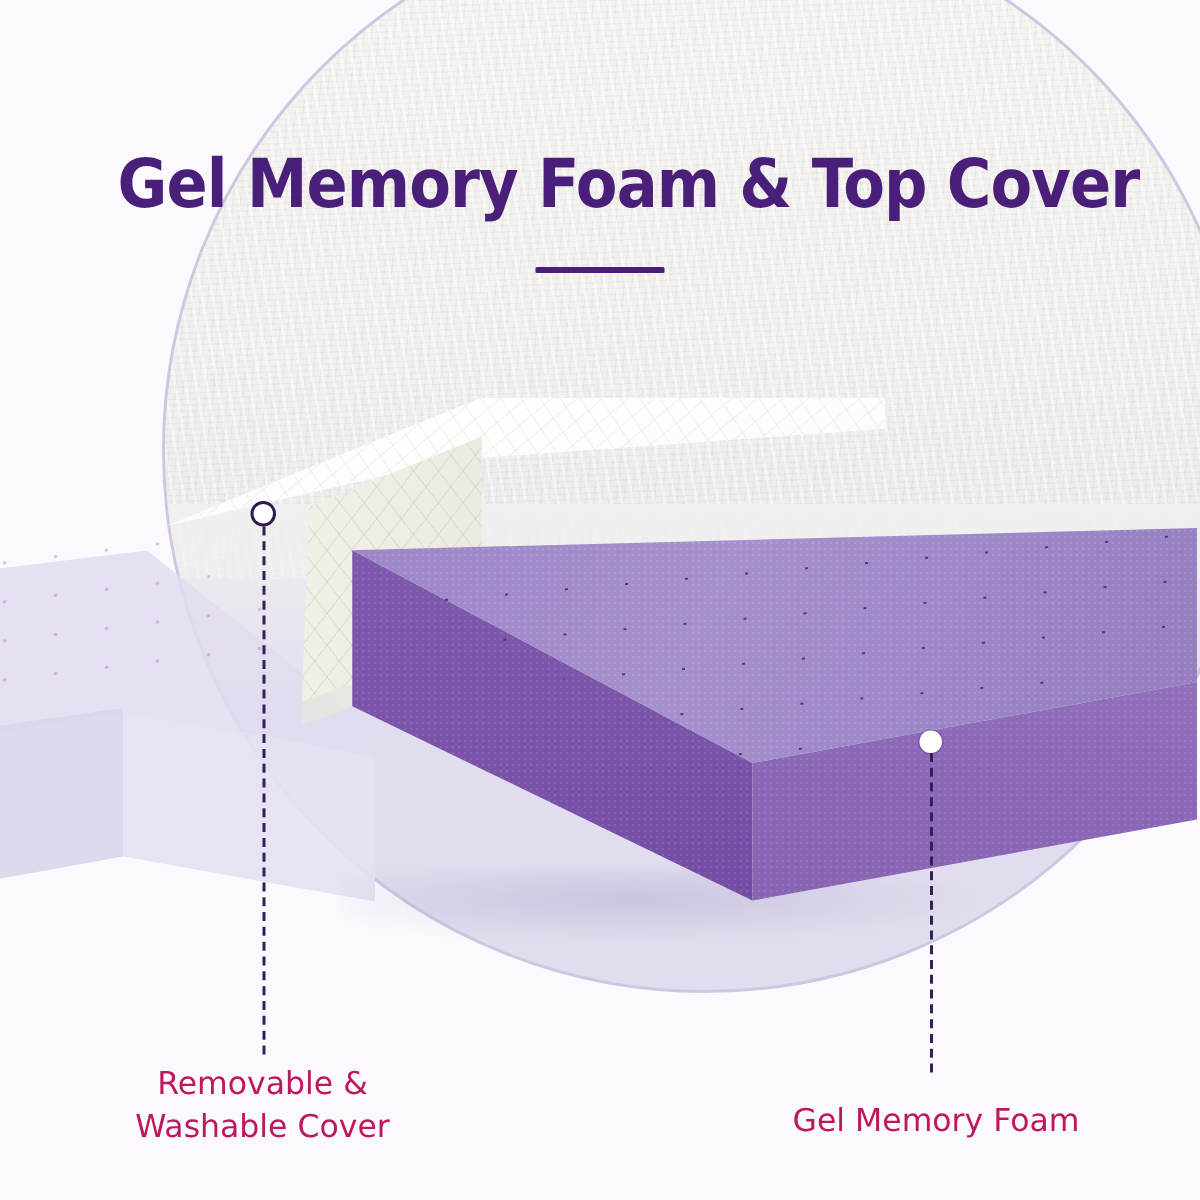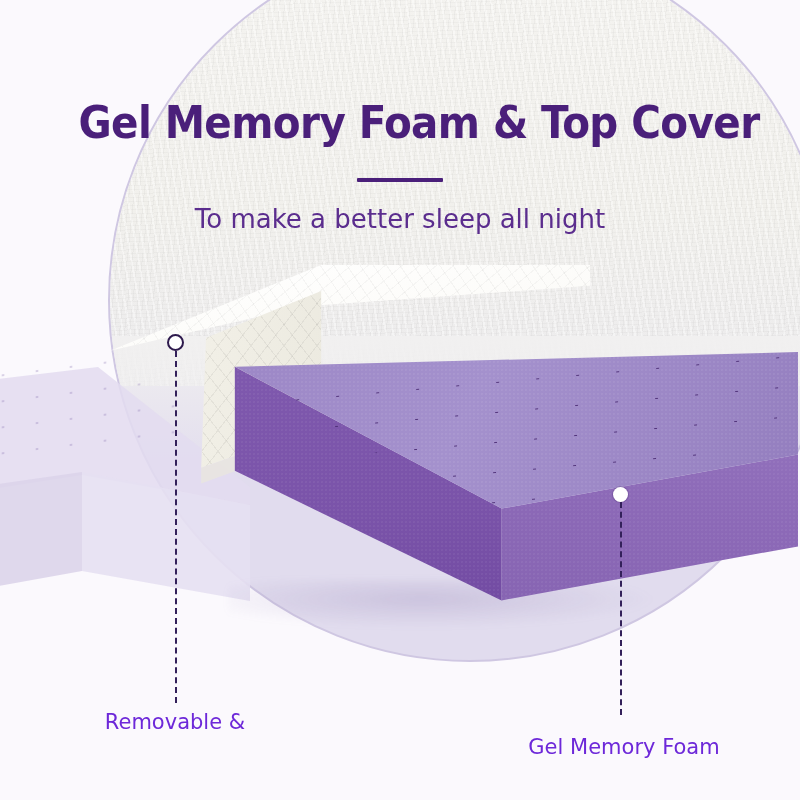--- a/index.html
+++ b/index.html
@@ -184,21 +184,21 @@
     box-shadow:0 0 0 1px rgba(70,40,110,0.25);
   }
   .leader{
     position:absolute;width:0;border-left:2px dashed #33205a;z-index:5;
   }
   .leader-left{left:175px;top:351px;height:352px;}
   .leader-right{left:620px;top:502px;height:213px;}
 
   .callout-label{
     position:absolute;text-align:center;
-    color:#6d28d9;
+    color:#be185d;
     font-family:"DejaVu Sans", sans-serif;
     font-size:21px;line-height:29px;font-weight:400;
     z-index:7;
   }
   .label-left{left:35px;top:708px;width:280px;}
   .label-right{left:494px;top:733px;width:260px;}
 
   .lbl-line{display:block;}
 </style>
 </head>
@@ -227,26 +227,26 @@
   <div class="foam-shadow"></div>
   <div class="foam">
     <div class="foam-left"></div>
     <div class="foam-right"></div>
     <div class="foam-top"></div>
     <div class="foam-top-holes"></div>
   </div>
 
   <div class="headline">Gel Memory Foam &amp; Top Cover</div>
   <div class="divider"></div>
-  <div class="subhead">To make a better sleep all night</div>
 
   <div class="marker-ring"></div>
   <div class="leader leader-left"></div>
   <div class="callout-label label-left">
     <span class="lbl-line">Removable &amp;</span>
+    <span class="lbl-line">Washable Cover</span>
   </div>
 
   <div class="marker-dot"></div>
   <div class="leader leader-right"></div>
   <div class="callout-label label-right">
     <span class="lbl-line">Gel Memory Foam</span>
   </div>
 
 </div>
 

